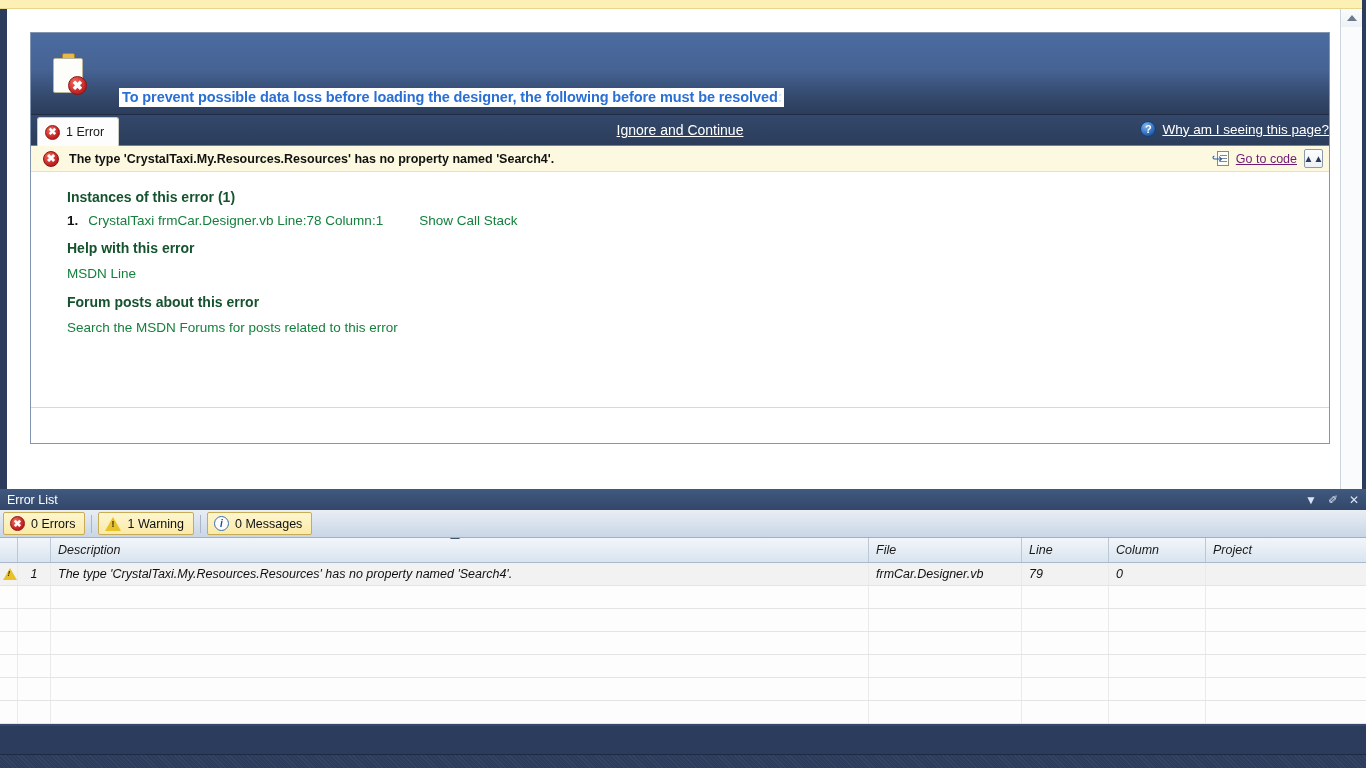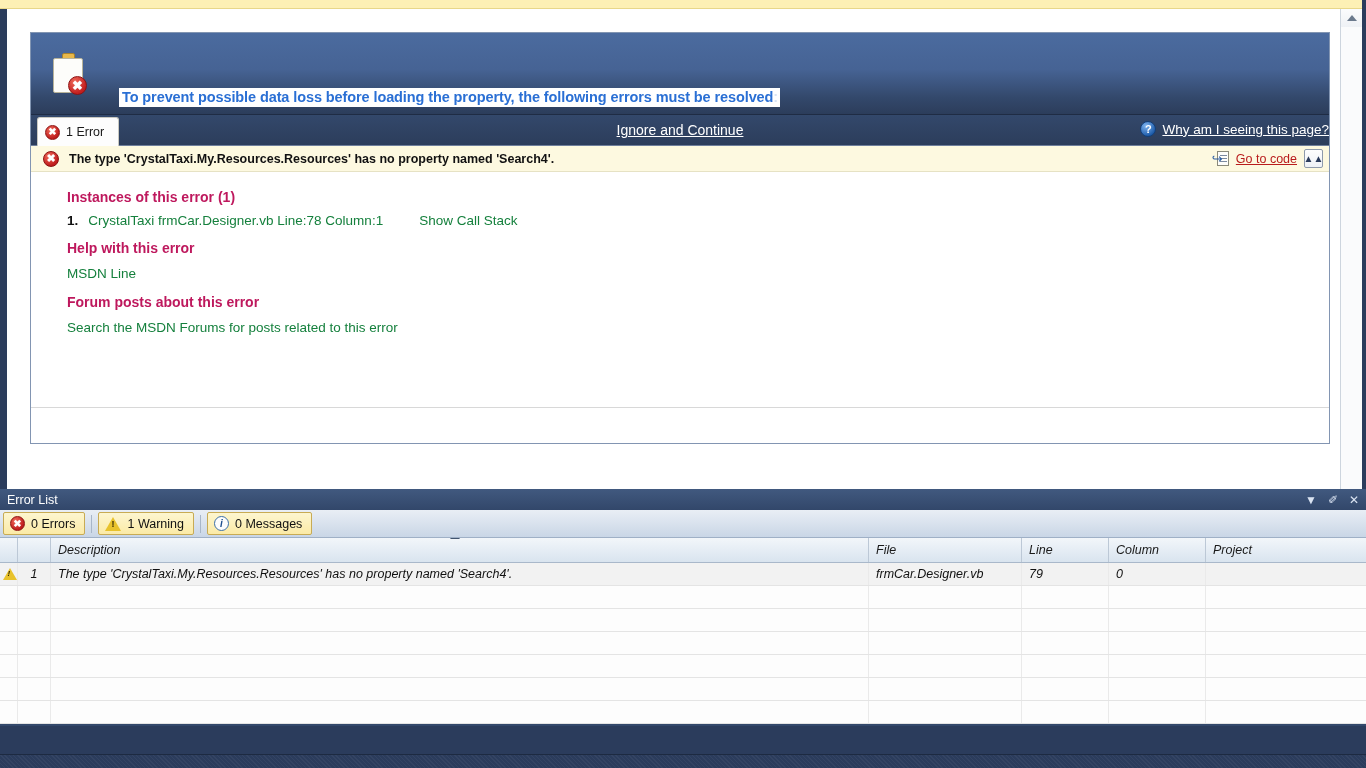--- a/index.html
+++ b/index.html
@@ -191,42 +191,42 @@
   }
   .gotocode-icon .page::before {
     content: ""; position: absolute; left: 2px; top: 3px; width: 7px; height: 1px;
     background: #7c8aa0; box-shadow: 0 3px 0 #7c8aa0, 0 6px 0 #7c8aa0;
   }
   .gotocode-icon .arrowhook {
     position: absolute; left: 0; top: 2px; width: 10px; height: 12px;
     color: #2e5fa3; font-size: 13px; line-height: 1;
   }
   .gotocode-link {
-    font-size: 12.5px; color: #b91c1c; text-decoration: underline; cursor: pointer;
+    font-size: 12.5px; color: #701a75; text-decoration: underline; cursor: pointer;
   }
   .collapse-btn {
     width: 19px; height: 19px;
     border: 1px solid #8e9aab; background: linear-gradient(#fefefe, #eef1f5);
     border-radius: 2px;
     display: flex; align-items: center; justify-content: center;
     color: #2b3c5c; font-size: 10px; line-height: 1;
   }
 
   
   .card-body {
     position: relative; padding: 18px 0 0 0; background: #fff;
     height: 271px;
   }
   .inner-panel {
     position: absolute; left: 0px; top: 0px; right: 0px; height: 236px;
     border-bottom: 1px solid #d8d8d8;
     background: #fff;
   }
   .sec-head {
-    font-size: 14px; font-weight: bold; color: #be185d;
+    font-size: 14px; font-weight: bold; color: #14532d;
     margin: 0 0 8px 36px;
   }
   .sec-head.first { margin-top: 17px; }
   .sec-head.more { margin-top: 12px; }
   .instances-list {
     margin: 0 0 0 36px; display: flex; align-items: baseline; gap: 36px;
     font-size: 13.5px;
   }
   .instances-list .num { color: #111; font-weight: bold; }
   .lnk {
@@ -371,21 +371,21 @@
 
     <div class="err-card">
 
       <div class="banner">
         <div class="clipboard-icon">
           <div class="clip-clip"></div>
           <div class="clip-body"></div>
           <div class="err-badge">✖</div>
         </div>
         <div class="banner-title">
-          <span>To prevent possible data loss before loading the property, the following errors must be resolved</span><span class="trailing">:</span>
+          <span>To prevent possible data loss before loading the designer, the following before must be resolved</span><span class="trailing">:</span>
         </div>
       </div>
 
       <div class="tabs-row">
         <div class="tab-active">
           <span class="mini-err">✖</span>
           <span>1 Error</span>
         </div>
         <div class="ignore-link">Ignore and Continue</div>
         <div class="why-link">

